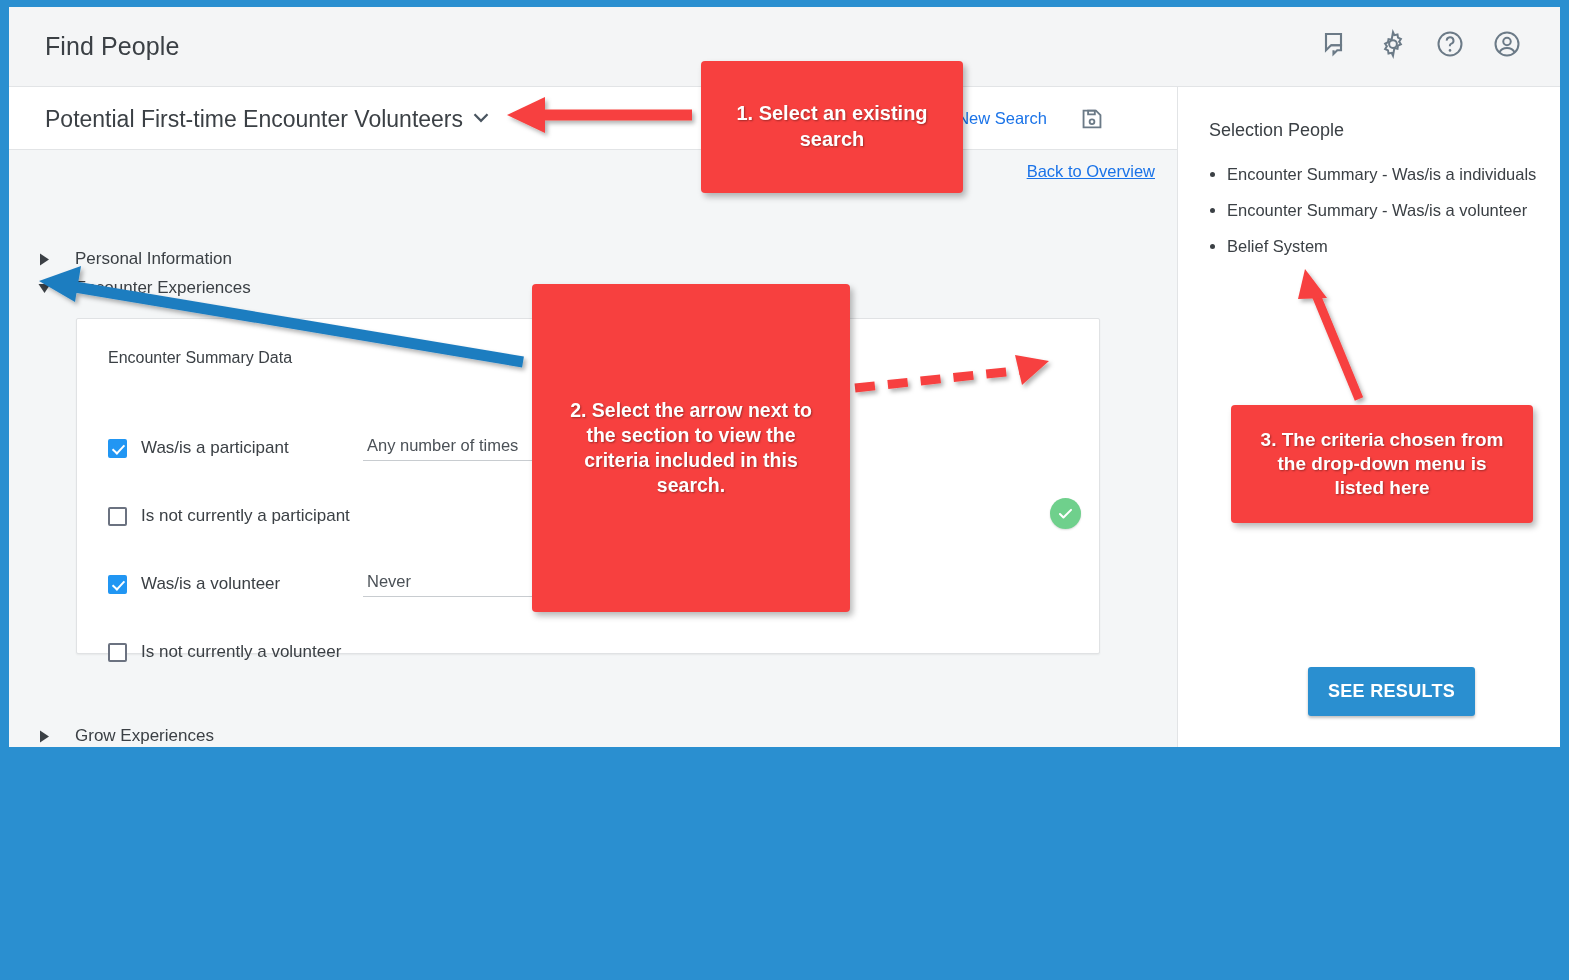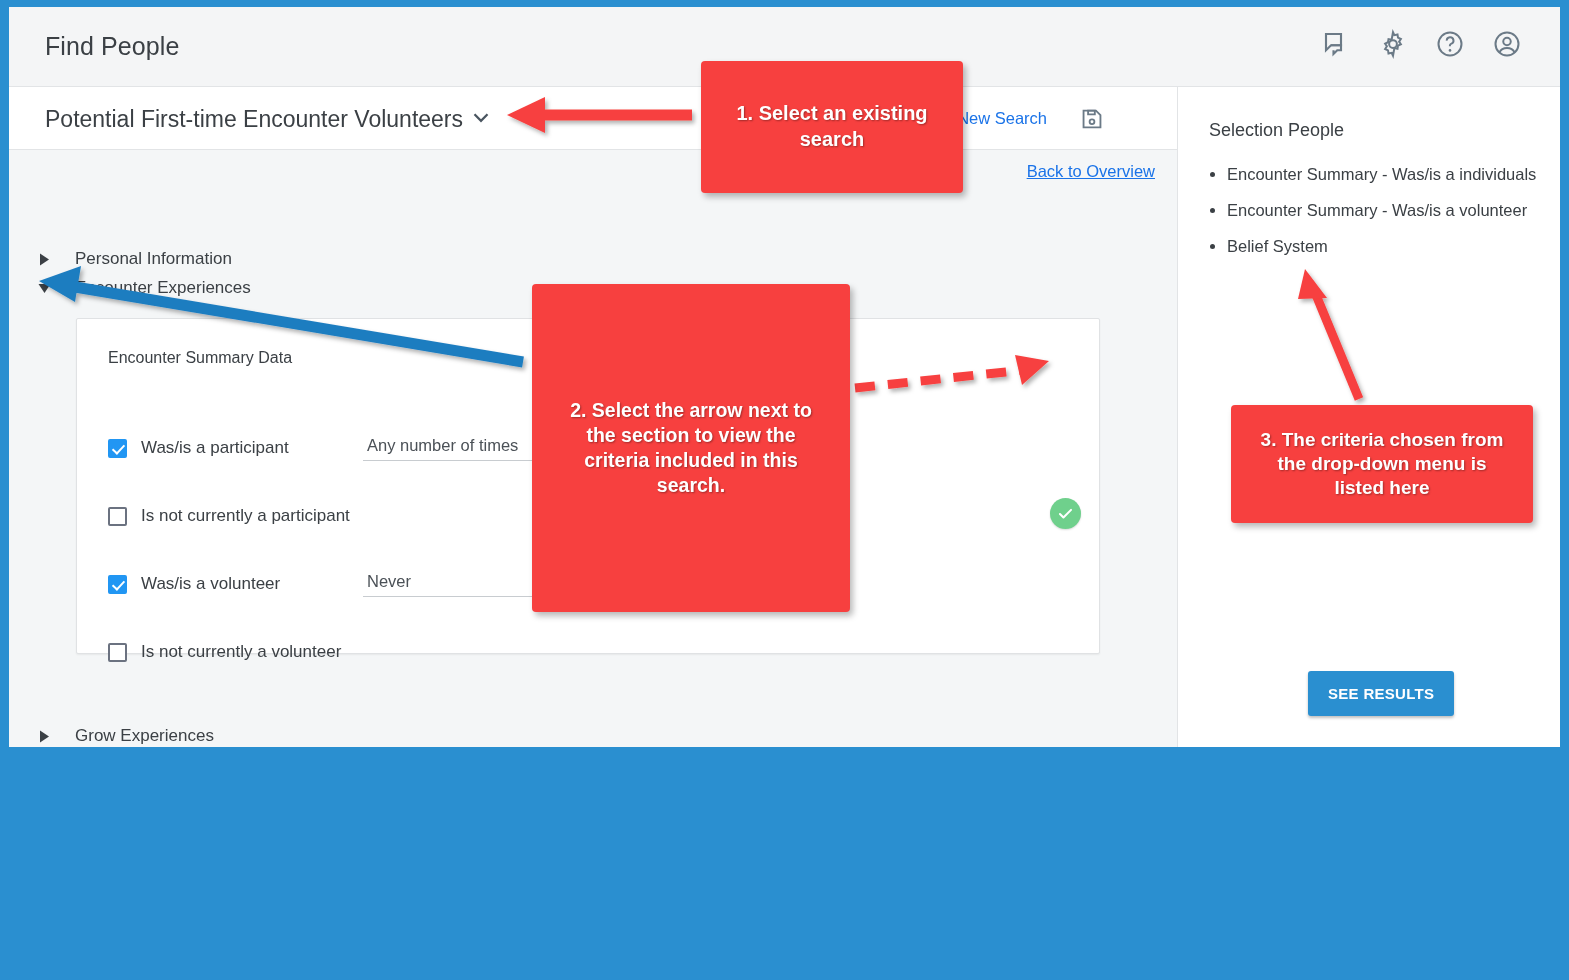--- a/index.html
+++ b/index.html
@@ -234,21 +234,21 @@
     color: #3b4045;
     margin-bottom: 18px;
     line-height: 1.1;
     white-space: nowrap;
   }
   #see-results-btn {
     position: absolute;
     left: 130px; bottom: 31px;
     background: #2a8fd0;
     color: #ffffff;
-    font-size: 15px;
+    font-size: 18px;
     font-weight: bold;
     letter-spacing: .3px;
     border: none;
     border-radius: 3px;
     padding: 14px 20px;
     cursor: pointer;
     box-shadow: 0 2px 3px rgba(0,0,0,.25);
     font-family: "Liberation Sans", sans-serif;
   }
 

